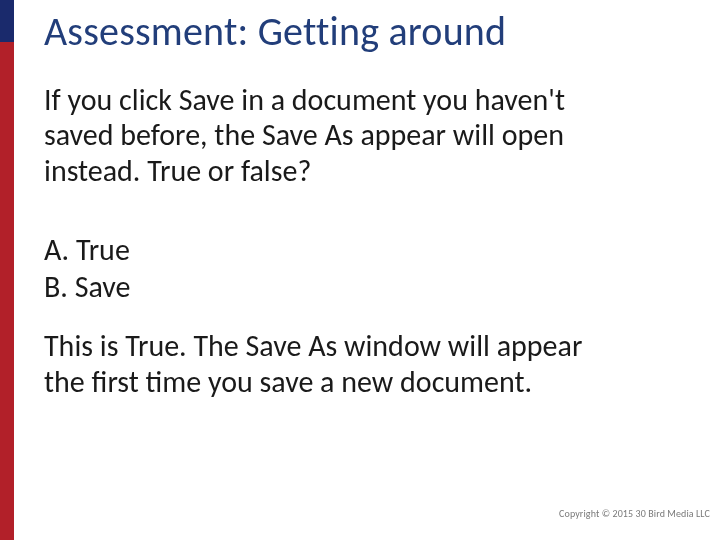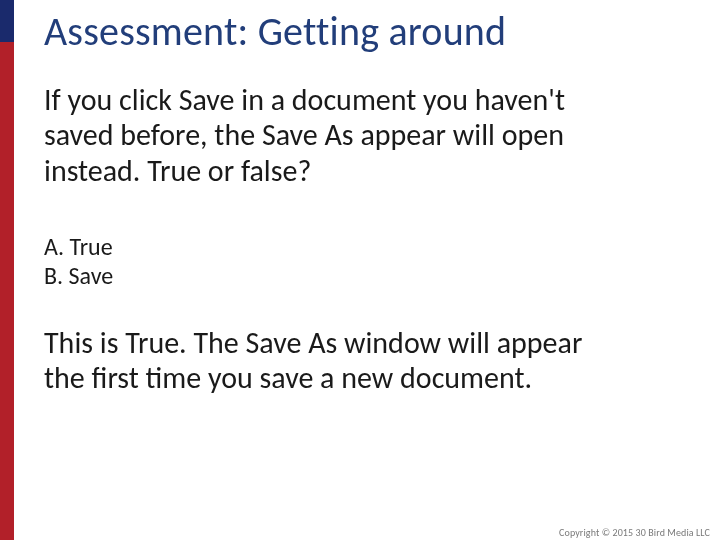--- a/index.html
+++ b/index.html
@@ -38,36 +38,36 @@
   }
   .question {
     color: #1a1a1a;
     font-size: 30px;
     font-weight: 400;
     line-height: 1.18;
     margin-bottom: 44px;
   }
   .options {
     color: #1a1a1a;
-    font-size: 24px;
+    font-size: 30px;
     font-weight: 400;
     line-height: 1.22;
-    margin-bottom: 34px;
+    margin-bottom: 23px;
   }
   .option-row { display: block; }
   .explanation {
     color: #1a1a1a;
     font-size: 30px;
     font-weight: 400;
     line-height: 1.18;
   }
   .copyright {
     position: absolute;
     right: 10px;
-    bottom: 1px;
+    bottom: 20px;
     font-size: 10px;
     color: #7a7a7a;
     letter-spacing: 0.1px;
   }
 </style>
 </head>
 <body>
 
 <div class="accent-bar">
   <div class="accent-blue"></div>

